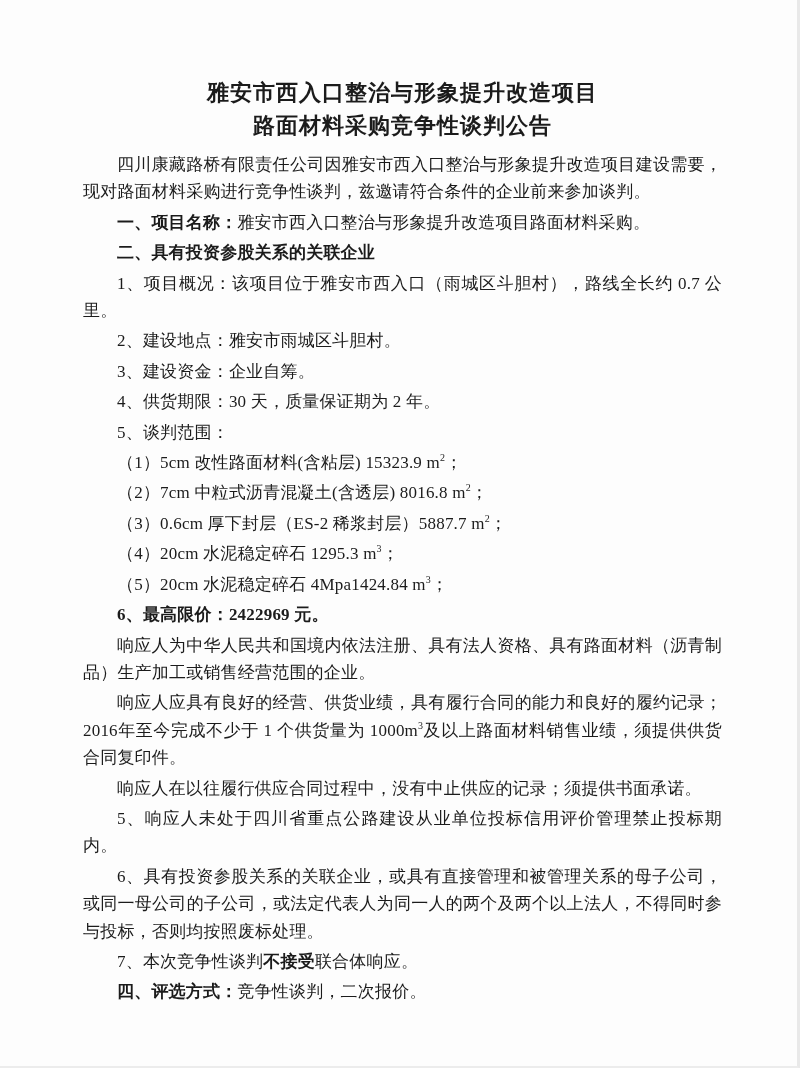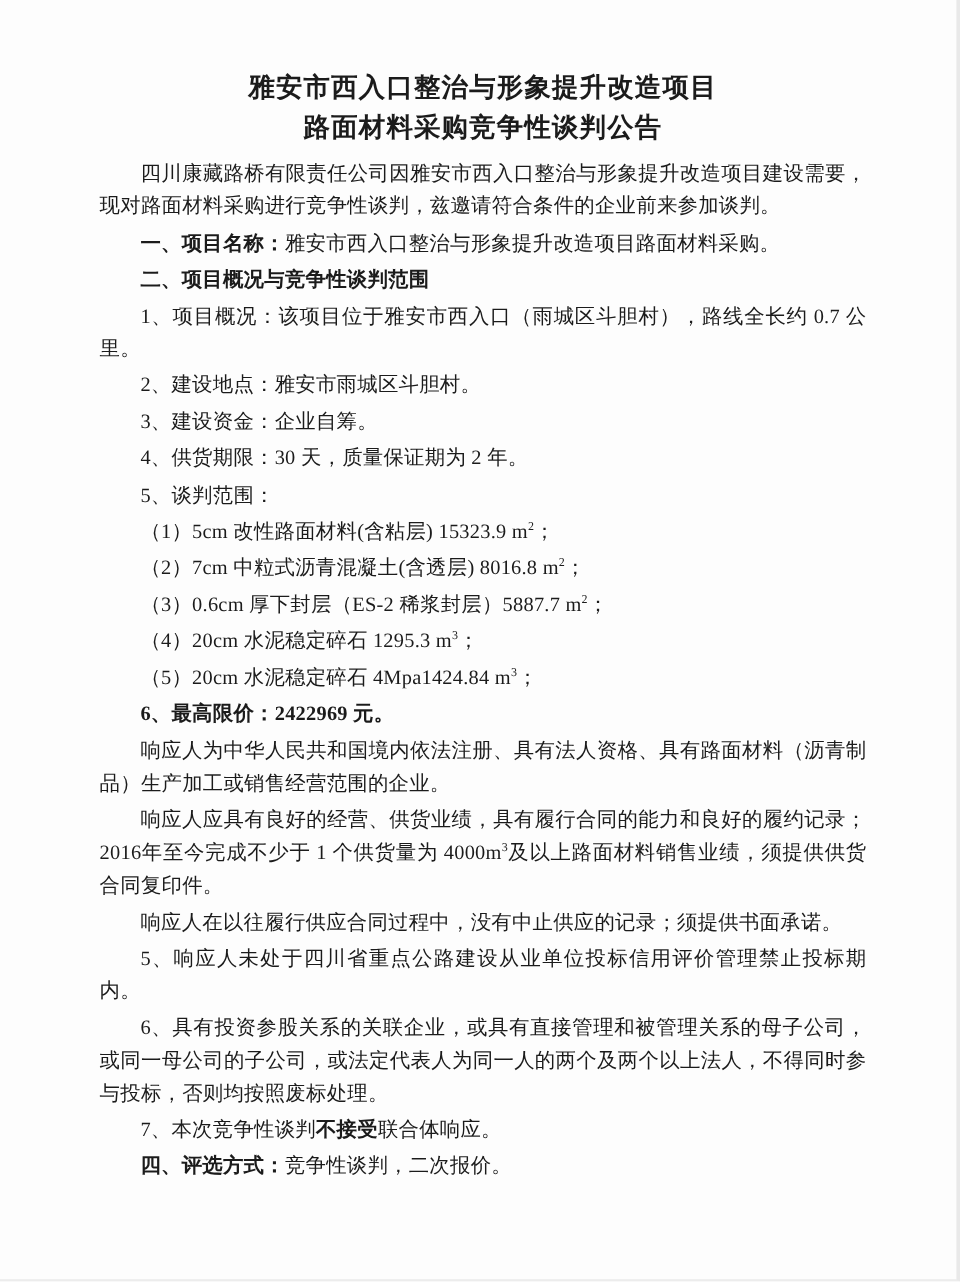--- a/index.html
+++ b/index.html
@@ -7,21 +7,21 @@
     width: 800px; height: 1068px;
     background: #ffffff;
     font-family: "Liberation Serif", "DejaVu Serif", serif;
   }
   .page {
     box-sizing: border-box;
     width: 800px; height: 1068px;
     background: #fdfdfd;
     border-right: 3px solid #e9e9e9;
     border-bottom: 2px solid #ececec;
-    padding: 56px 72px 0 80px;
+    padding: 76px 72px 0 80px;
     color: #1b1b1b;
     overflow: hidden;
   }
   .doc-title {
     margin: 0;
     text-align: center;
     font-size: 22px;
     font-weight: bold;
     line-height: 33px;
     letter-spacing: 1px;
@@ -47,33 +47,33 @@
 <body>
 
 <div class="page">
   <div class="title-block">
     <h1 class="doc-title">雅安市西入口整治与形象提升改造项目</h1>
     <h1 class="doc-title">路面材料采购竞争性谈判公告</h1>
   </div>
   <div id="doc-body">
       <p class="para"><span>四川康藏路桥有限责任公司因雅安市西入口整治与形象提升改造项目建设需要，现对路面材料采购进行竞争性谈判，兹邀请符合条件的企业前来参加谈判。</span></p>
       <p class="para"><span class="b">一、项目名称：</span><span>雅安市西入口整治与形象提升改造项目路面材料采购。</span></p>
-      <p class="para"><span class="b">二、项目概况与竞争性谈判范围</span></p>
+      <p class="para"><span class="b">二、具有投资参股关系的关联企业</span></p>
       <p class="para"><span>1、项目概况：该项目位于雅安市西入口（雨城区斗胆村），路线全长约 0.7 公里。</span></p>
       <p class="para"><span>2、建设地点：雅安市雨城区斗胆村。</span></p>
       <p class="para"><span>3、建设资金：企业自筹。</span></p>
       <p class="para"><span>4、供货期限：30 天，质量保证期为 2 年。</span></p>
       <p class="para"><span>5、谈判范围：</span></p>
       <p class="para"><span>（1）5cm 改性路面材料(含粘层) 15323.9 m</span><sup>2</sup><span>；</span></p>
       <p class="para"><span>（2）7cm 中粒式沥青混凝土(含透层) 8016.8 m</span><sup>2</sup><span>；</span></p>
       <p class="para"><span>（3）0.6cm 厚下封层（ES-2 稀浆封层）5887.7 m</span><sup>2</sup><span>；</span></p>
       <p class="para"><span>（4）20cm 水泥稳定碎石 1295.3 m</span><sup>3</sup><span>；</span></p>
       <p class="para"><span>（5）20cm 水泥稳定碎石 4Mpa1424.84 m</span><sup>3</sup><span>；</span></p>
       <p class="para"><span class="b">6、最高限价：</span><span class="b u">2422969 元。</span></p>
       <p class="para"><span>响应人为中华人民共和国境内依法注册、具有法人资格、具有路面材料（沥青制品）生产加工或销售经营范围的企业。</span></p>
-      <p class="para"><span>响应人应具有良好的经营、供货业绩，具有履行合同的能力和良好的履约记录；2016年至今完成不少于 1 个供货量为 4000m</span><sup>3</sup><span>及以上路面材料销售业绩，须提供供货合同复印件。</span></p>
+      <p class="para"><span>响应人应具有良好的经营、供货业绩，具有履行合同的能力和良好的履约记录；2016年至今完成不少于 1 个供货量为 1000m</span><sup>3</sup><span>及以上路面材料销售业绩，须提供供货合同复印件。</span></p>
       <p class="para"><span>响应人在以往履行供应合同过程中，没有中止供应的记录；须提供书面承诺。</span></p>
       <p class="para"><span>5、响应人未处于四川省重点公路建设从业单位投标信用评价管理禁止投标期内。</span></p>
       <p class="para"><span>6、具有投资参股关系的关联企业，或具有直接管理和被管理关系的母子公司，或同一母公司的子公司，或法定代表人为同一人的两个及两个以上法人，不得同时参与投标，否则均按照废标处理。</span></p>
       <p class="para"><span>7、本次竞争性谈判</span><span class="b u">不接受</span><span>联合体响应。</span></p>
       <p class="para"><span class="b">四、评选方式：</span><span>竞争性谈判，二次报价。</span></p>
     </div>
 </div>
 
 </body></html>

